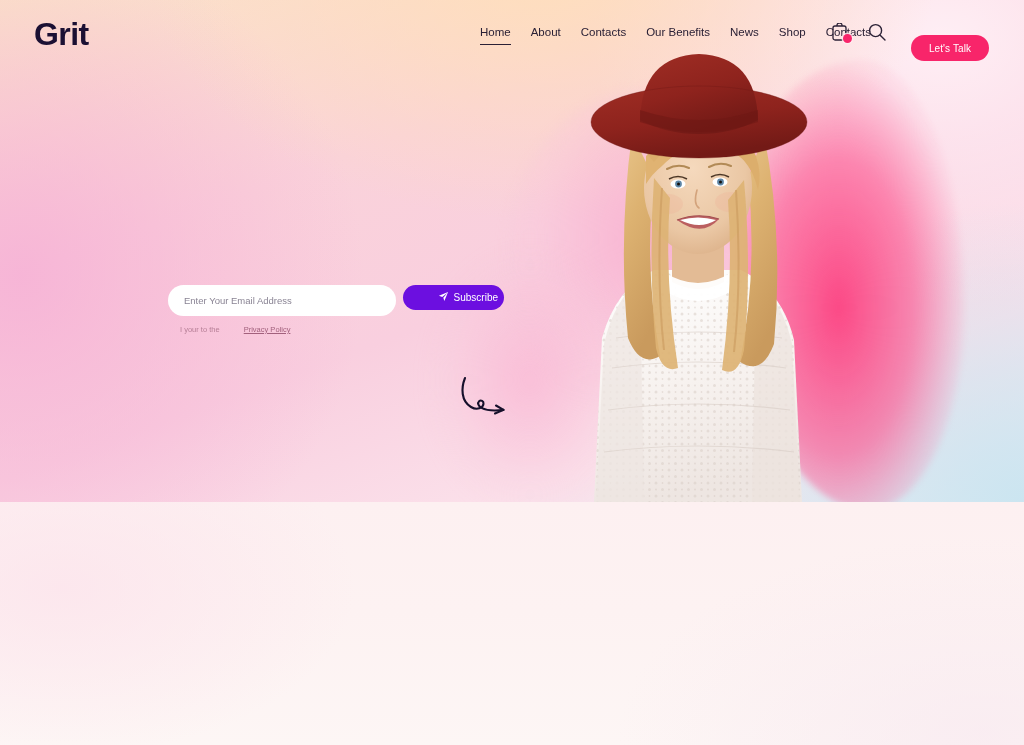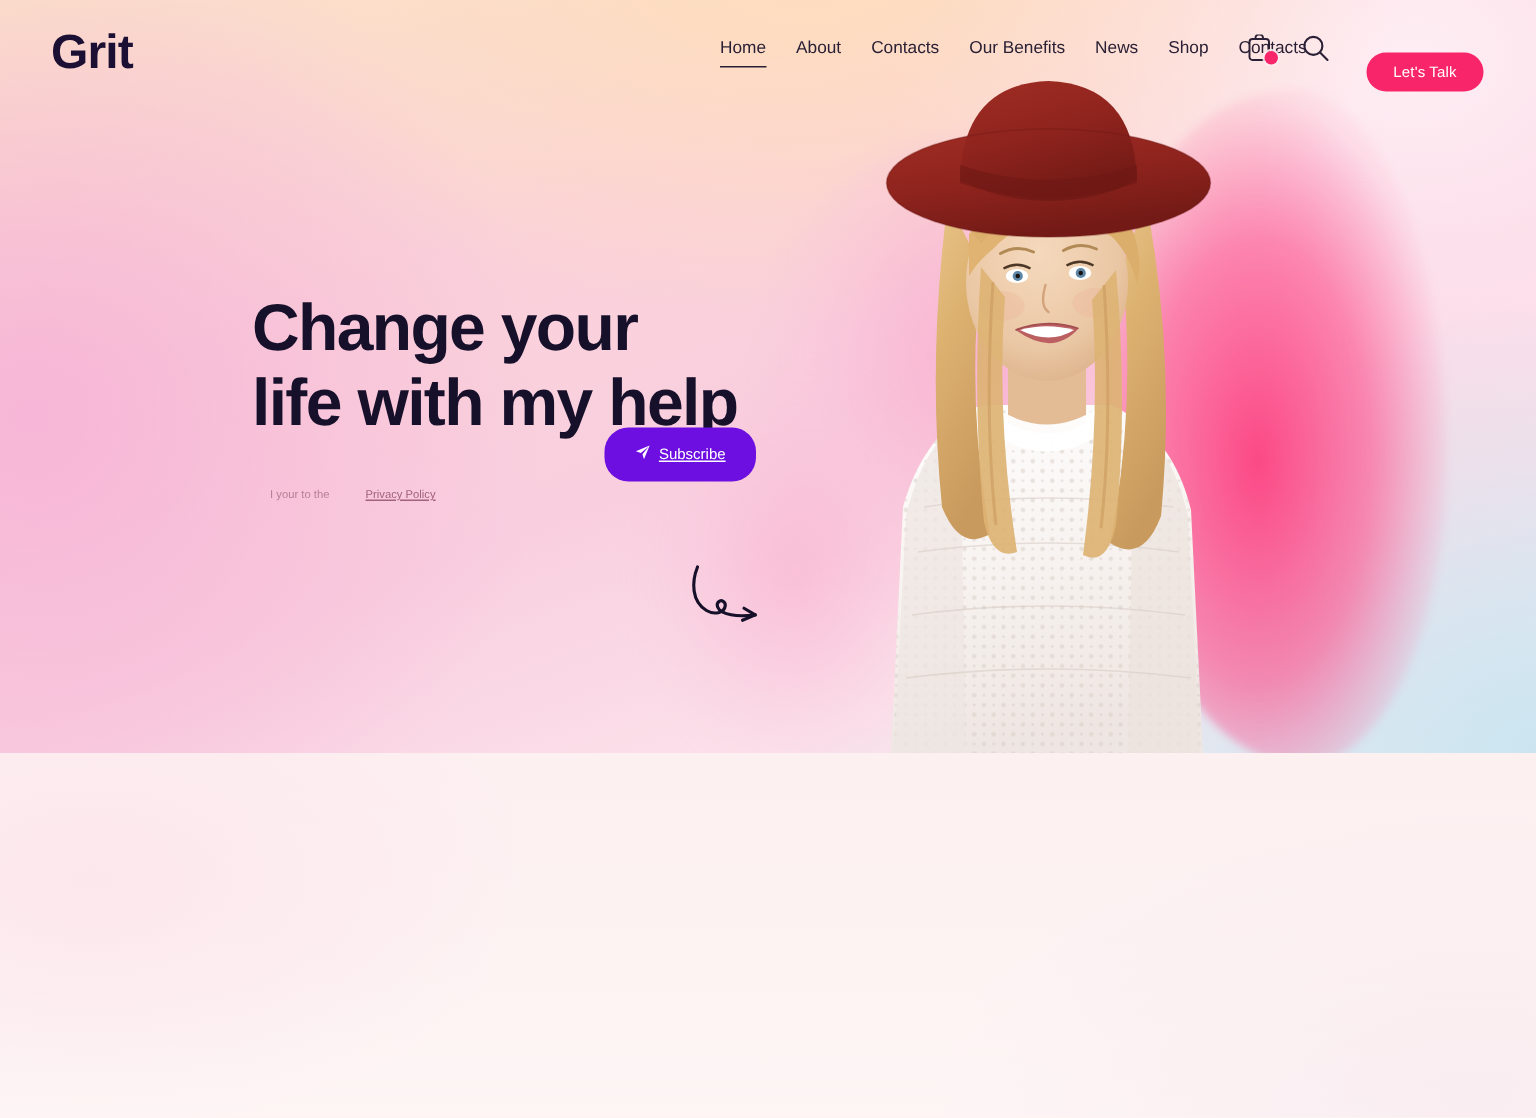--- a/index.html
+++ b/index.html
@@ -171,33 +171,32 @@
     padding: 0 16px;
     font-size: 9.5px;
     color: #6b6477;
     font-family: "Liberation Sans", sans-serif;
     box-sizing: border-box;
   }
   .email-input::placeholder { color: #8a8494; }
   .subscribe-btn {
     position: absolute;
     left: 235px; top: 0;
-    width: 101px; height: 36px;
+    width: 101px; height: 25px;
     border-radius: 16px;
     border: none;
     background: #6c0fe0;
     color: #fff;
     font-size: 10px;
     display: flex;
     align-items: center;
-    justify-content: center;
+    justify-content: flex-end;
     gap: 5px;
     cursor: pointer;
     font-family: "Liberation Sans", sans-serif;
-    text-decoration: underline;
   }
   .privacy-line {
     position: absolute;
     left: 180px; top: 325px;
     font-size: 7.5px;
     color: #b67f96;
     z-index: 20;
   }
   .privacy-link {
     color: #a2617d;
@@ -357,24 +356,23 @@
           <svg width="18" height="18" viewBox="0 0 18 18" fill="none" xmlns="http://www.w3.org/2000/svg">
             <circle cx="7.6" cy="7.6" r="6" stroke="#2b2136" stroke-width="1.4"></circle>
             <path d="M12.2 12.2L17 17" stroke="#2b2136" stroke-width="1.4" stroke-linecap="round"></path>
           </svg>
         </div>
       </div>
 
       <button class="lets-talk">Let's Talk</button>
     </nav>
 
-    <h1 class="hero-title">Change your
-life with my help</h1>
 
     <div class="subscribe-form">
+      <input class="email-input" type="text" placeholder="Enter Your Email Address" style="">
       <button class="subscribe-btn">
         <span>
           <svg width="11" height="11" viewBox="0 0 12 12" fill="none" xmlns="http://www.w3.org/2000/svg">
             <path d="M11 1L1 5.2l3.6 1.4L10.4 1.9 5.8 7.4 6.9 11z" fill="#ffffff"></path>
           </svg>
         </span>
         <span>Subscribe</span>
       </button>
     </div>
 

